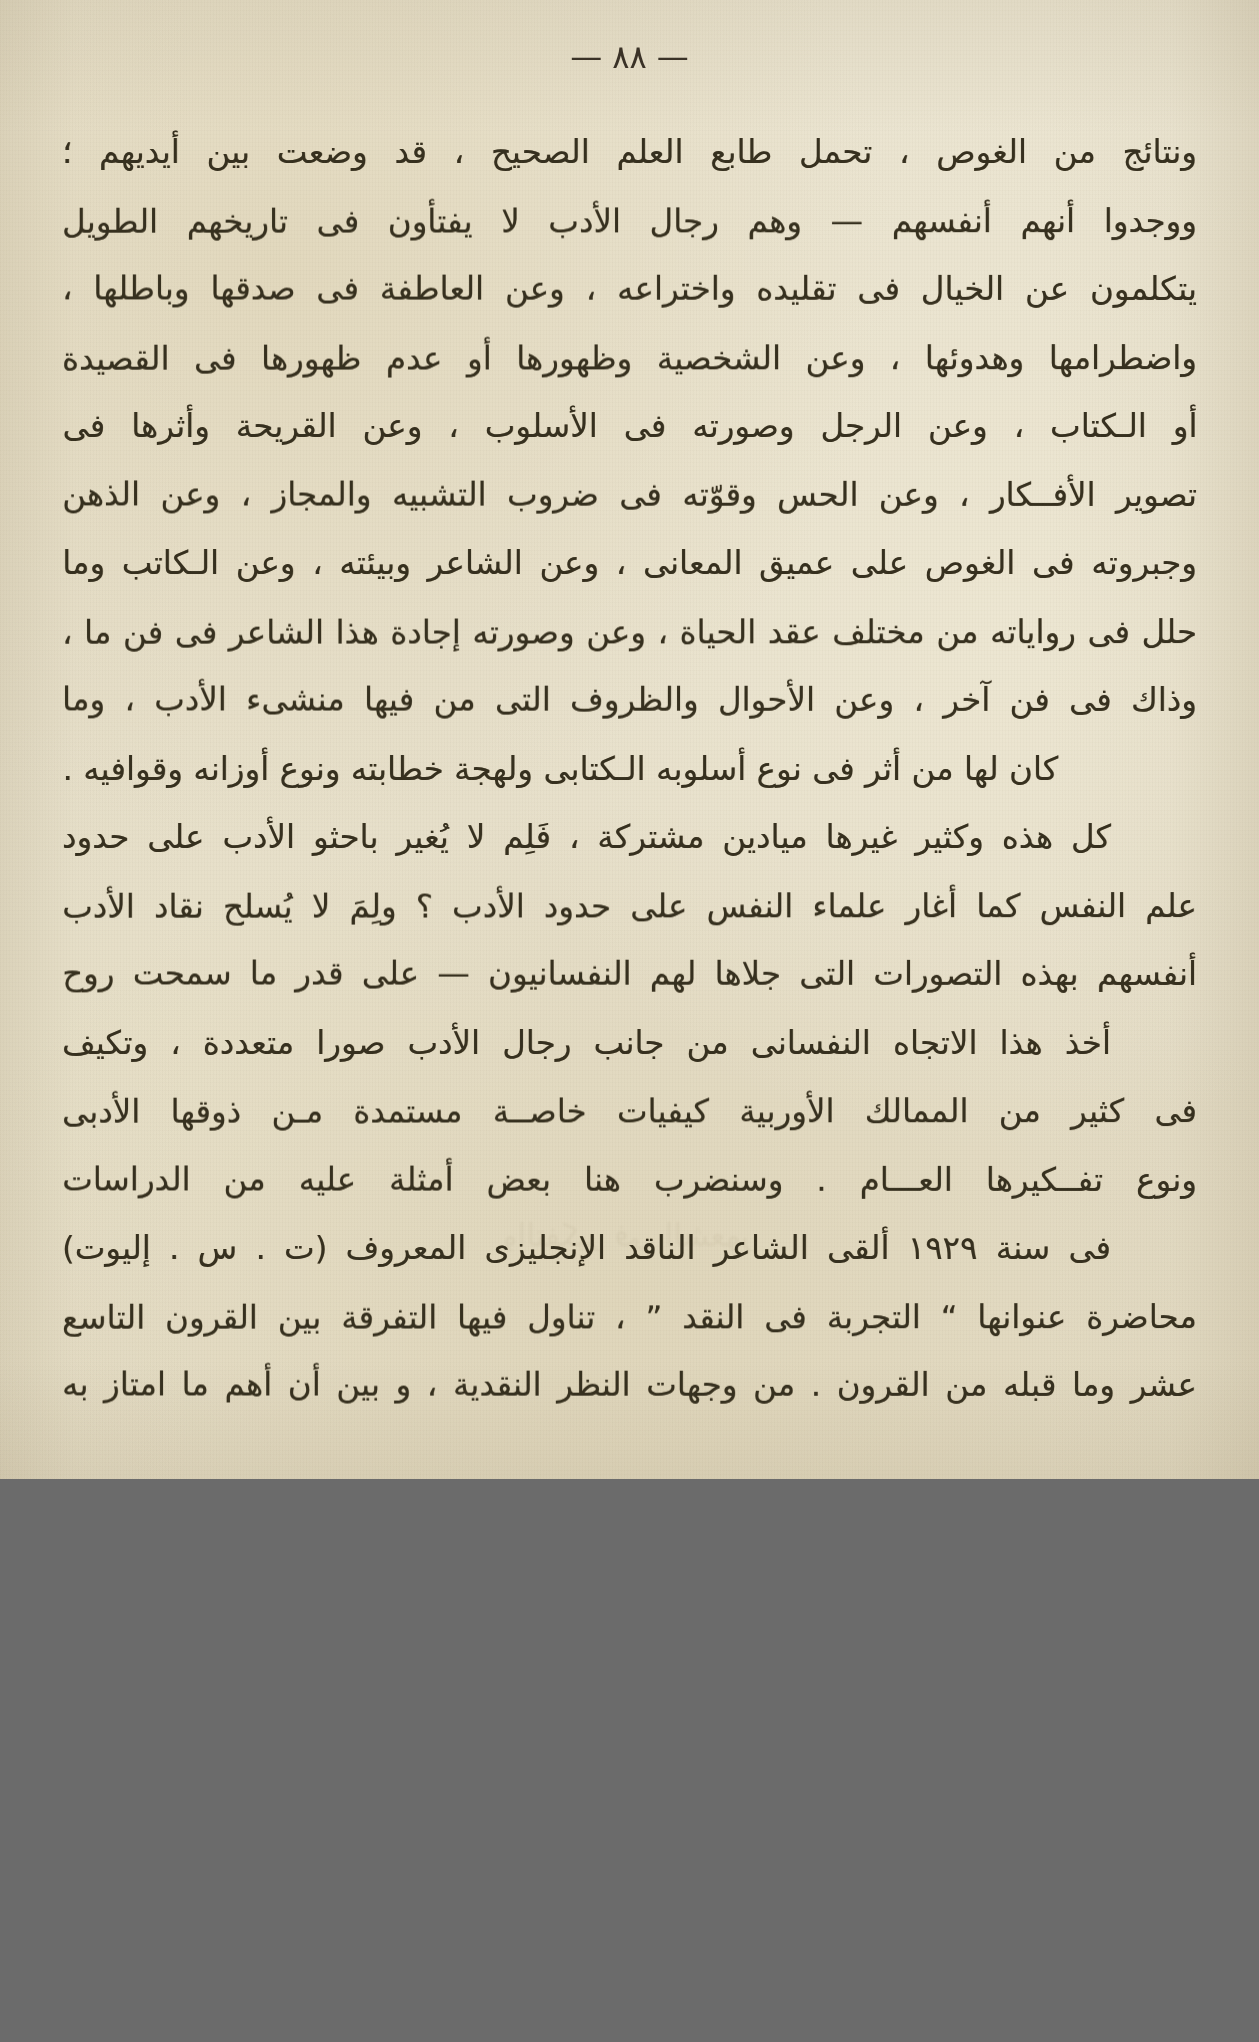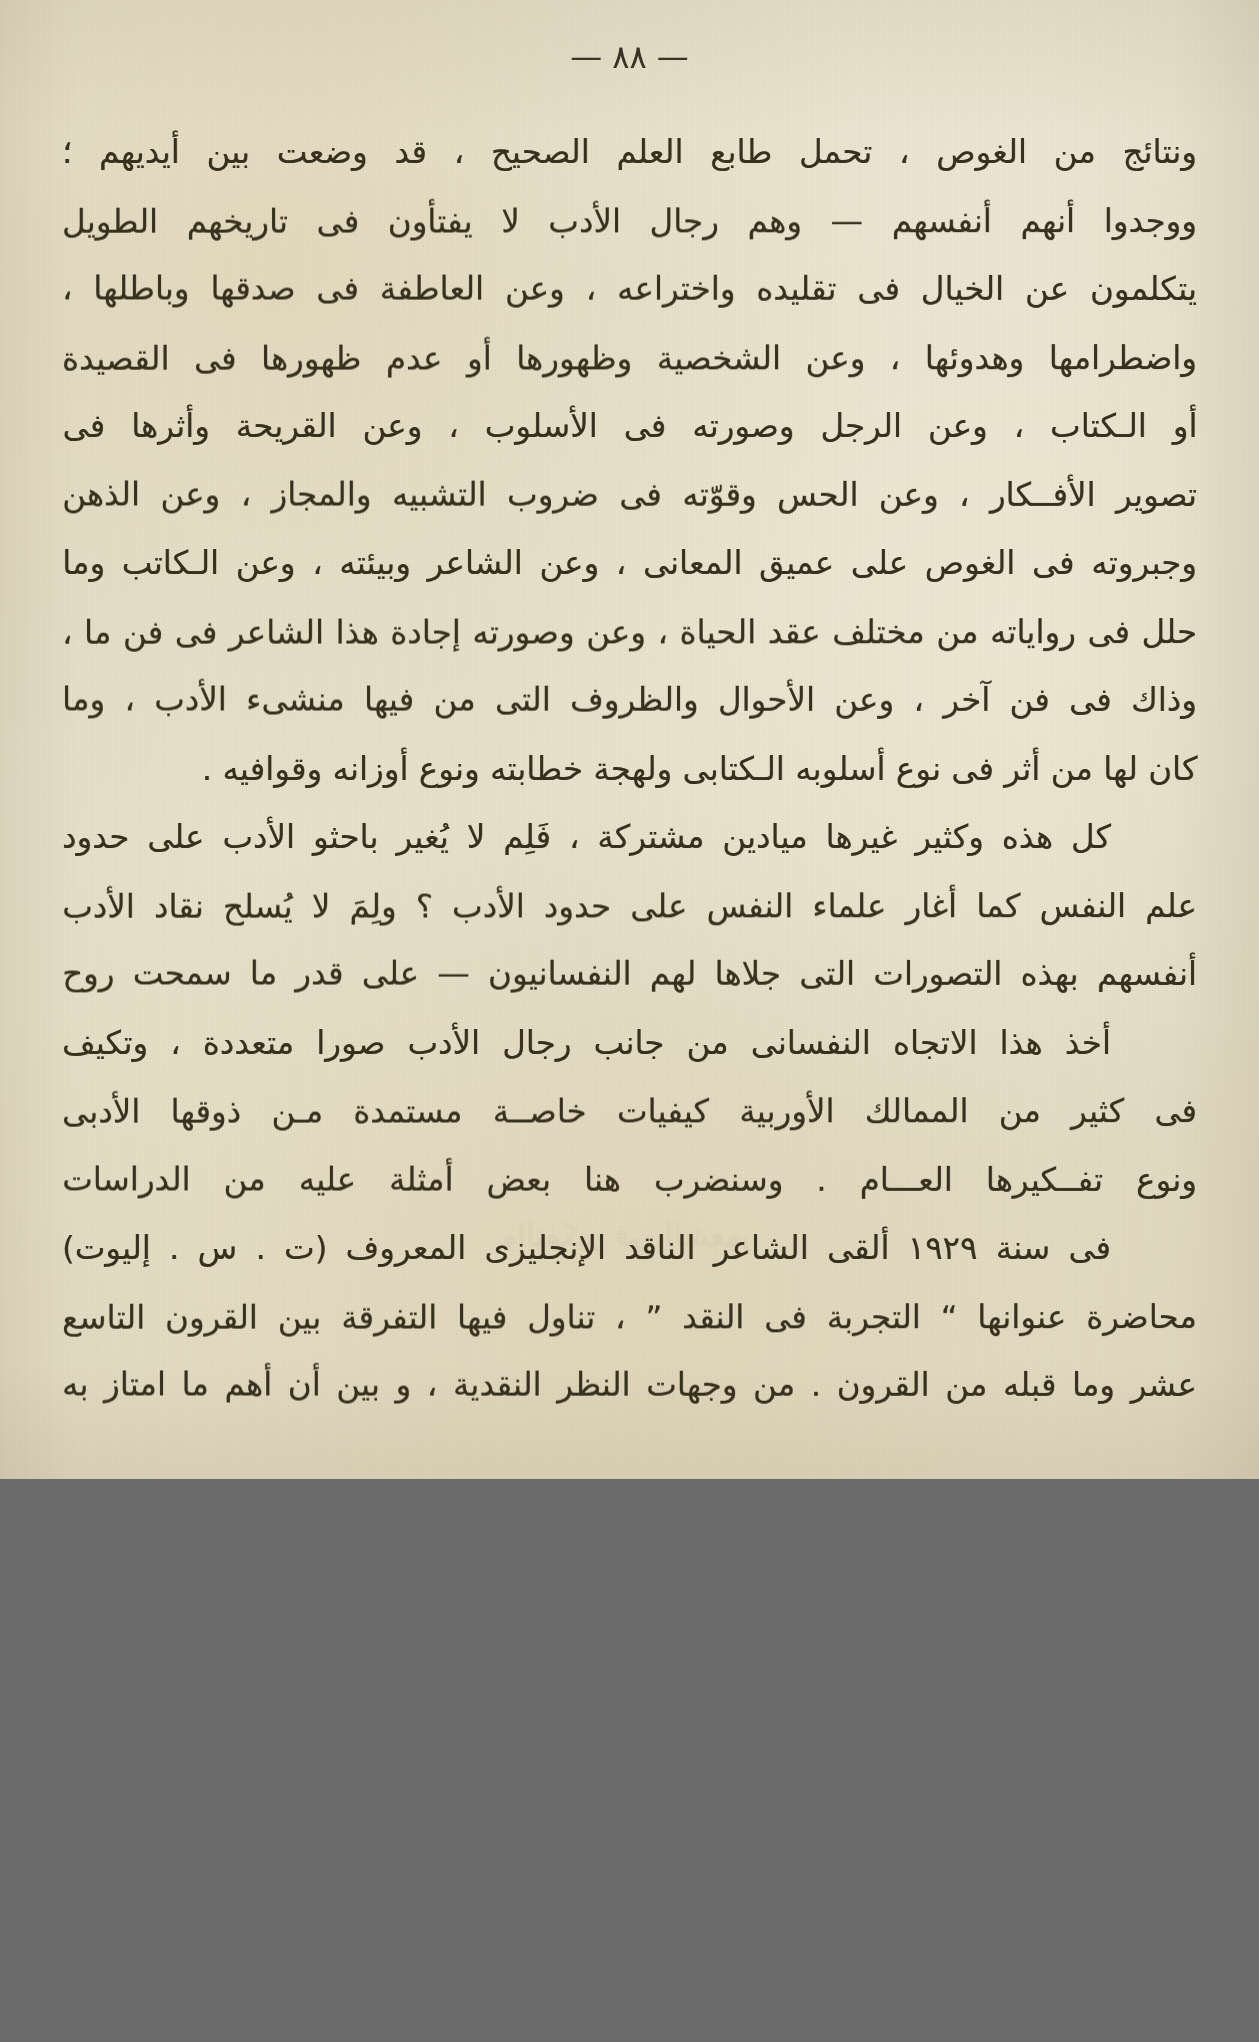--- a/index.html
+++ b/index.html
@@ -124,21 +124,21 @@
   }
 
   
   .line.indent {
     padding-right: 86px;
   }
 
   
   .line.last {
     display: block;
-    text-align: right;
+    text-align: left;
   }
 
   
   .line:nth-child(2n)   { transform: translateY(0.4px) rotate(-0.035deg); }
   .line:nth-child(3n)   { transform: translateY(-0.3px) rotate(0.03deg); }
   .line:nth-child(5n)   { transform: translateX(0.5px); }
 </style>
 </head>
 <body>
 

